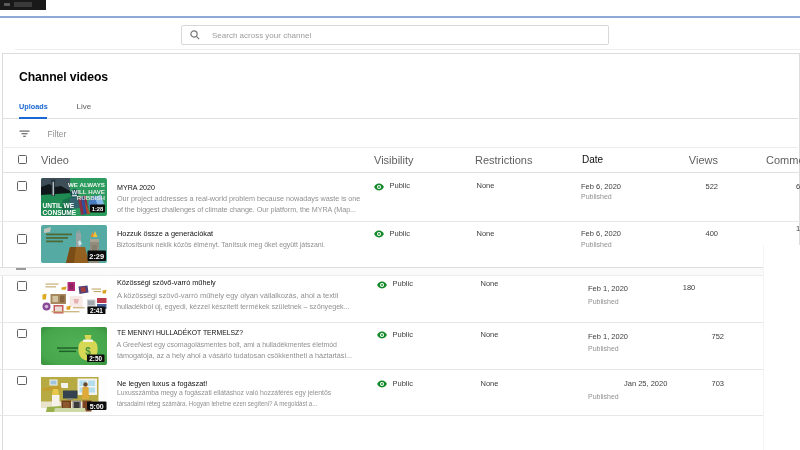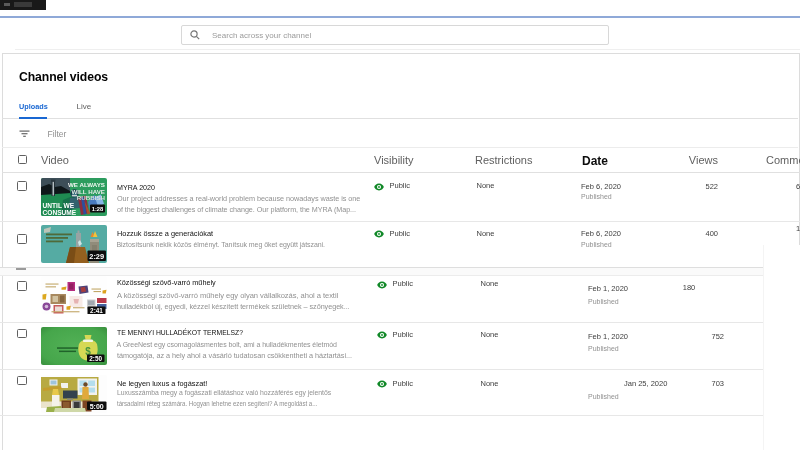--- a/index.html
+++ b/index.html
@@ -47,21 +47,21 @@
   <rect x="2.5" y="3.1" width="6" height="1.2" fill="#666"></rect>
   <rect x="4.2" y="5.7" width="2.6" height="1.2" fill="#666"></rect>
 </svg>
 <div class="abs" style="left:47.5px;top:129px;font-size:8.5px;color:#8f8f8f;">Filter</div>
 <div class="abs" style="left:2px;top:146.5px;width:796px;height:1px;background:#ececec;"></div>
 
 <div class="cb" style="left:17.5px;top:154.5px;"></div>
 <div class="abs hdrtxt" style="left:41px;top:153.8px;">Video</div>
 <div class="abs hdrtxt" style="left:374px;top:153.8px;">Visibility</div>
 <div class="abs hdrtxt" style="left:475px;top:153.8px;">Restrictions</div>
-<div class="abs" style="left:582px;top:153.8px;font-size:12px;color:#0d0d0d;font-weight:bold;">Date</div>
+<div class="abs" style="left:582px;top:153.8px;font-size:10px;color:#0d0d0d;font-weight:normal;">Date</div>
 <div class="abs hdrtxt" style="left:648px;top:153.8px;width:70px;text-align:right;">Views</div>
 <div class="abs hdrtxt" style="left:766px;top:153.8px;white-space:nowrap;">Comments</div>
 <div class="abs" style="left:2px;top:171.5px;width:798px;height:1px;background:#e0e0e0;"></div>
 
 <div class="cb" style="left:17px;top:181px;"></div>
 <div class="abs" style="left:41px;top:178px;">
 <svg width="66" height="38" viewBox="0 0 66 38">
       <defs>
         <clipPath id="c1">
           <rect width="66" height="38" rx="2"></rect>

